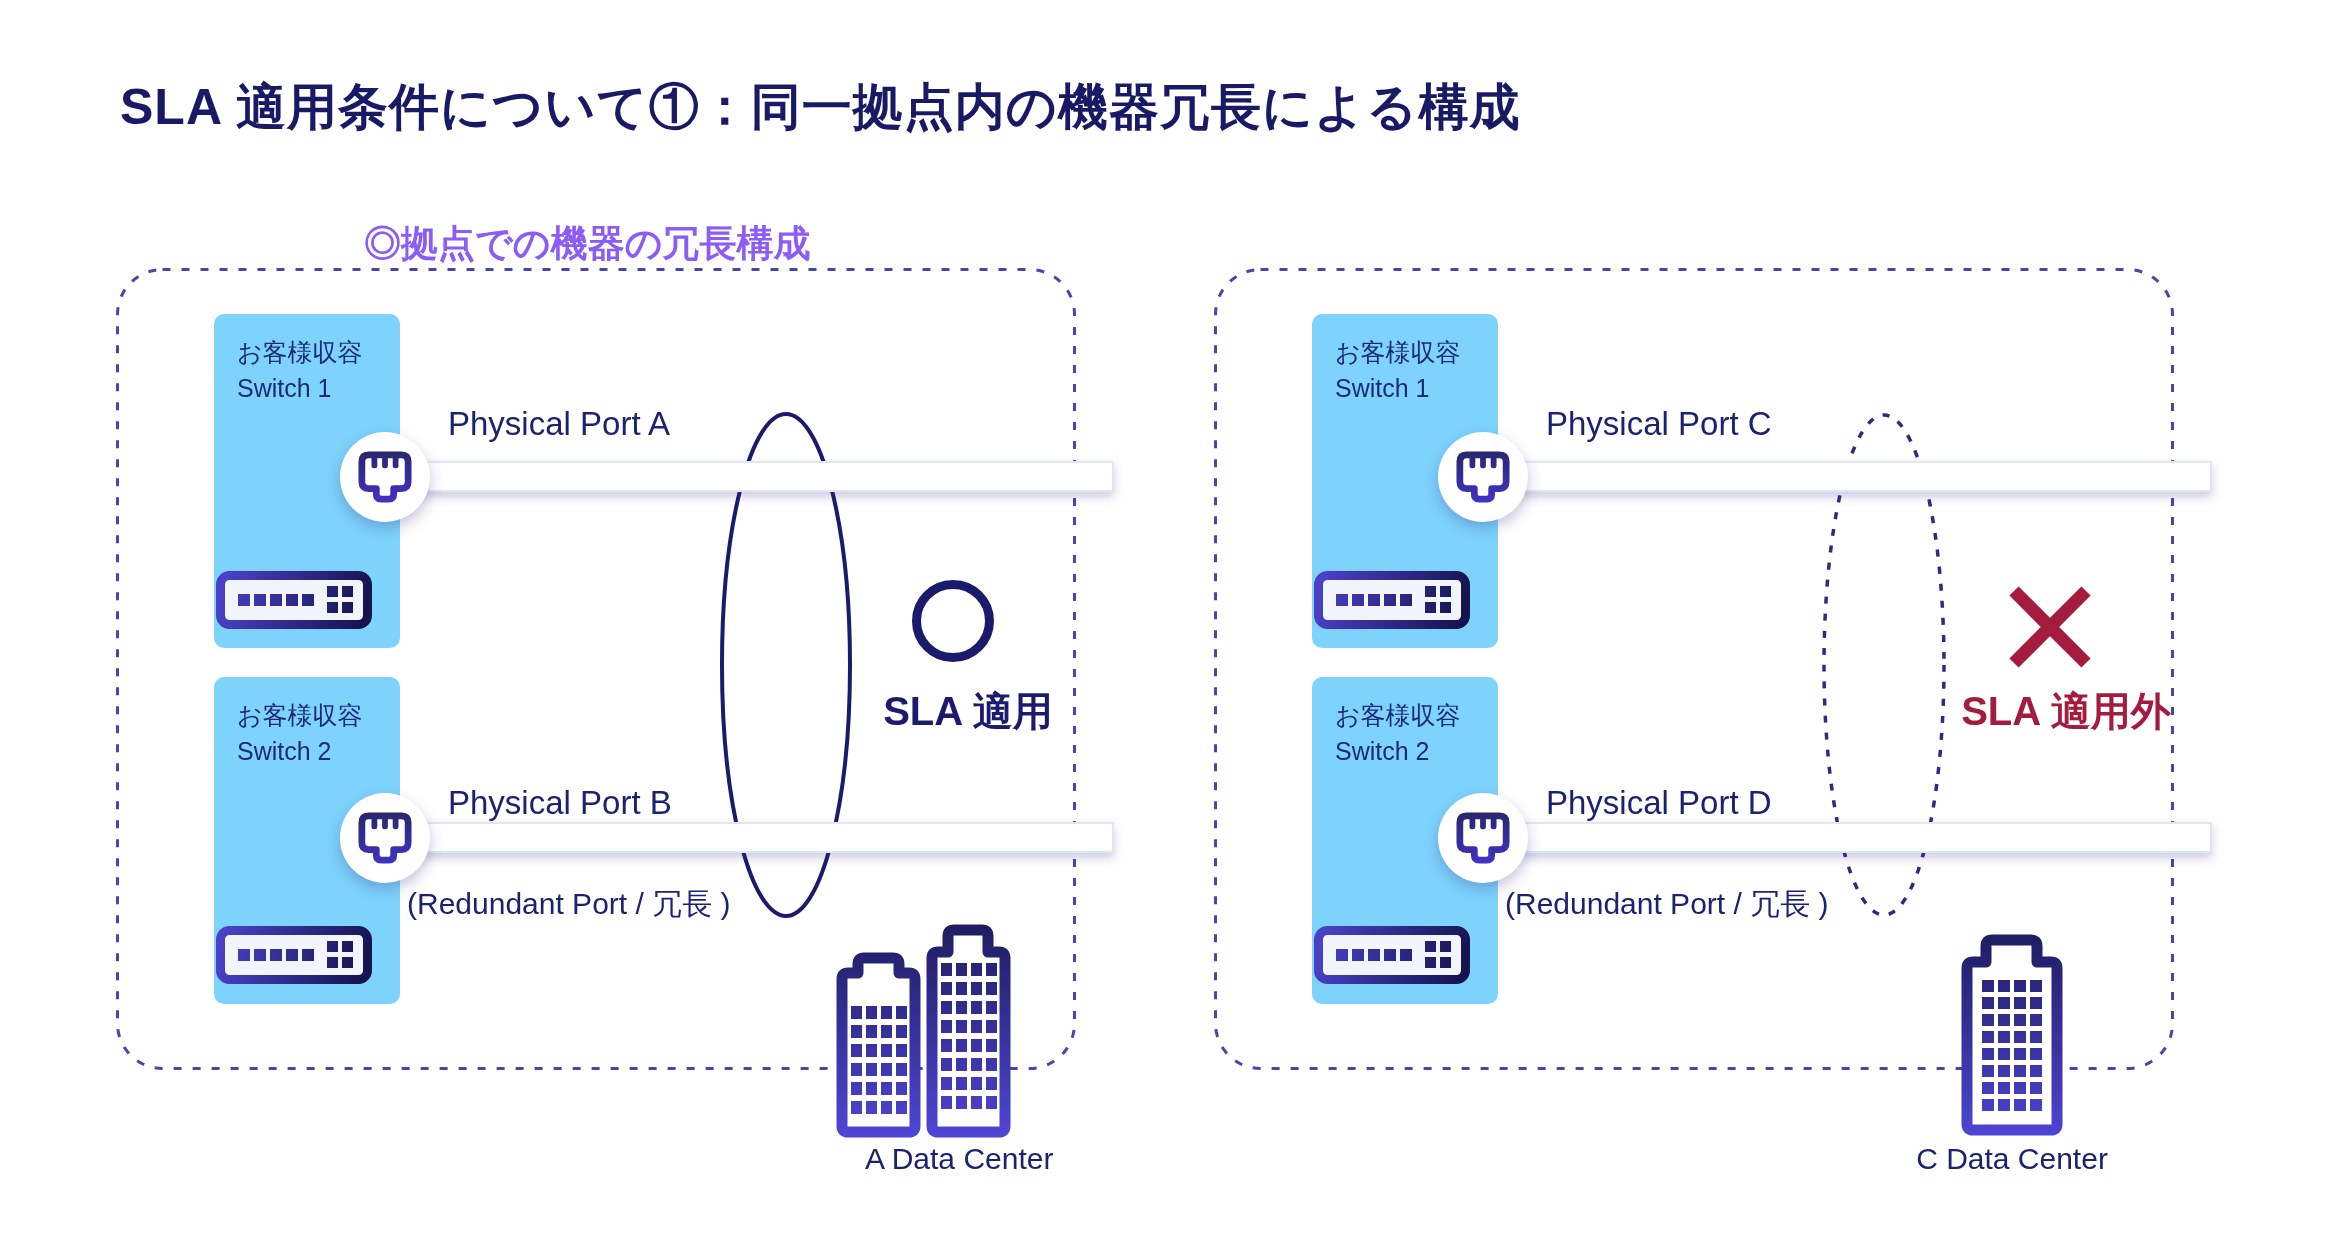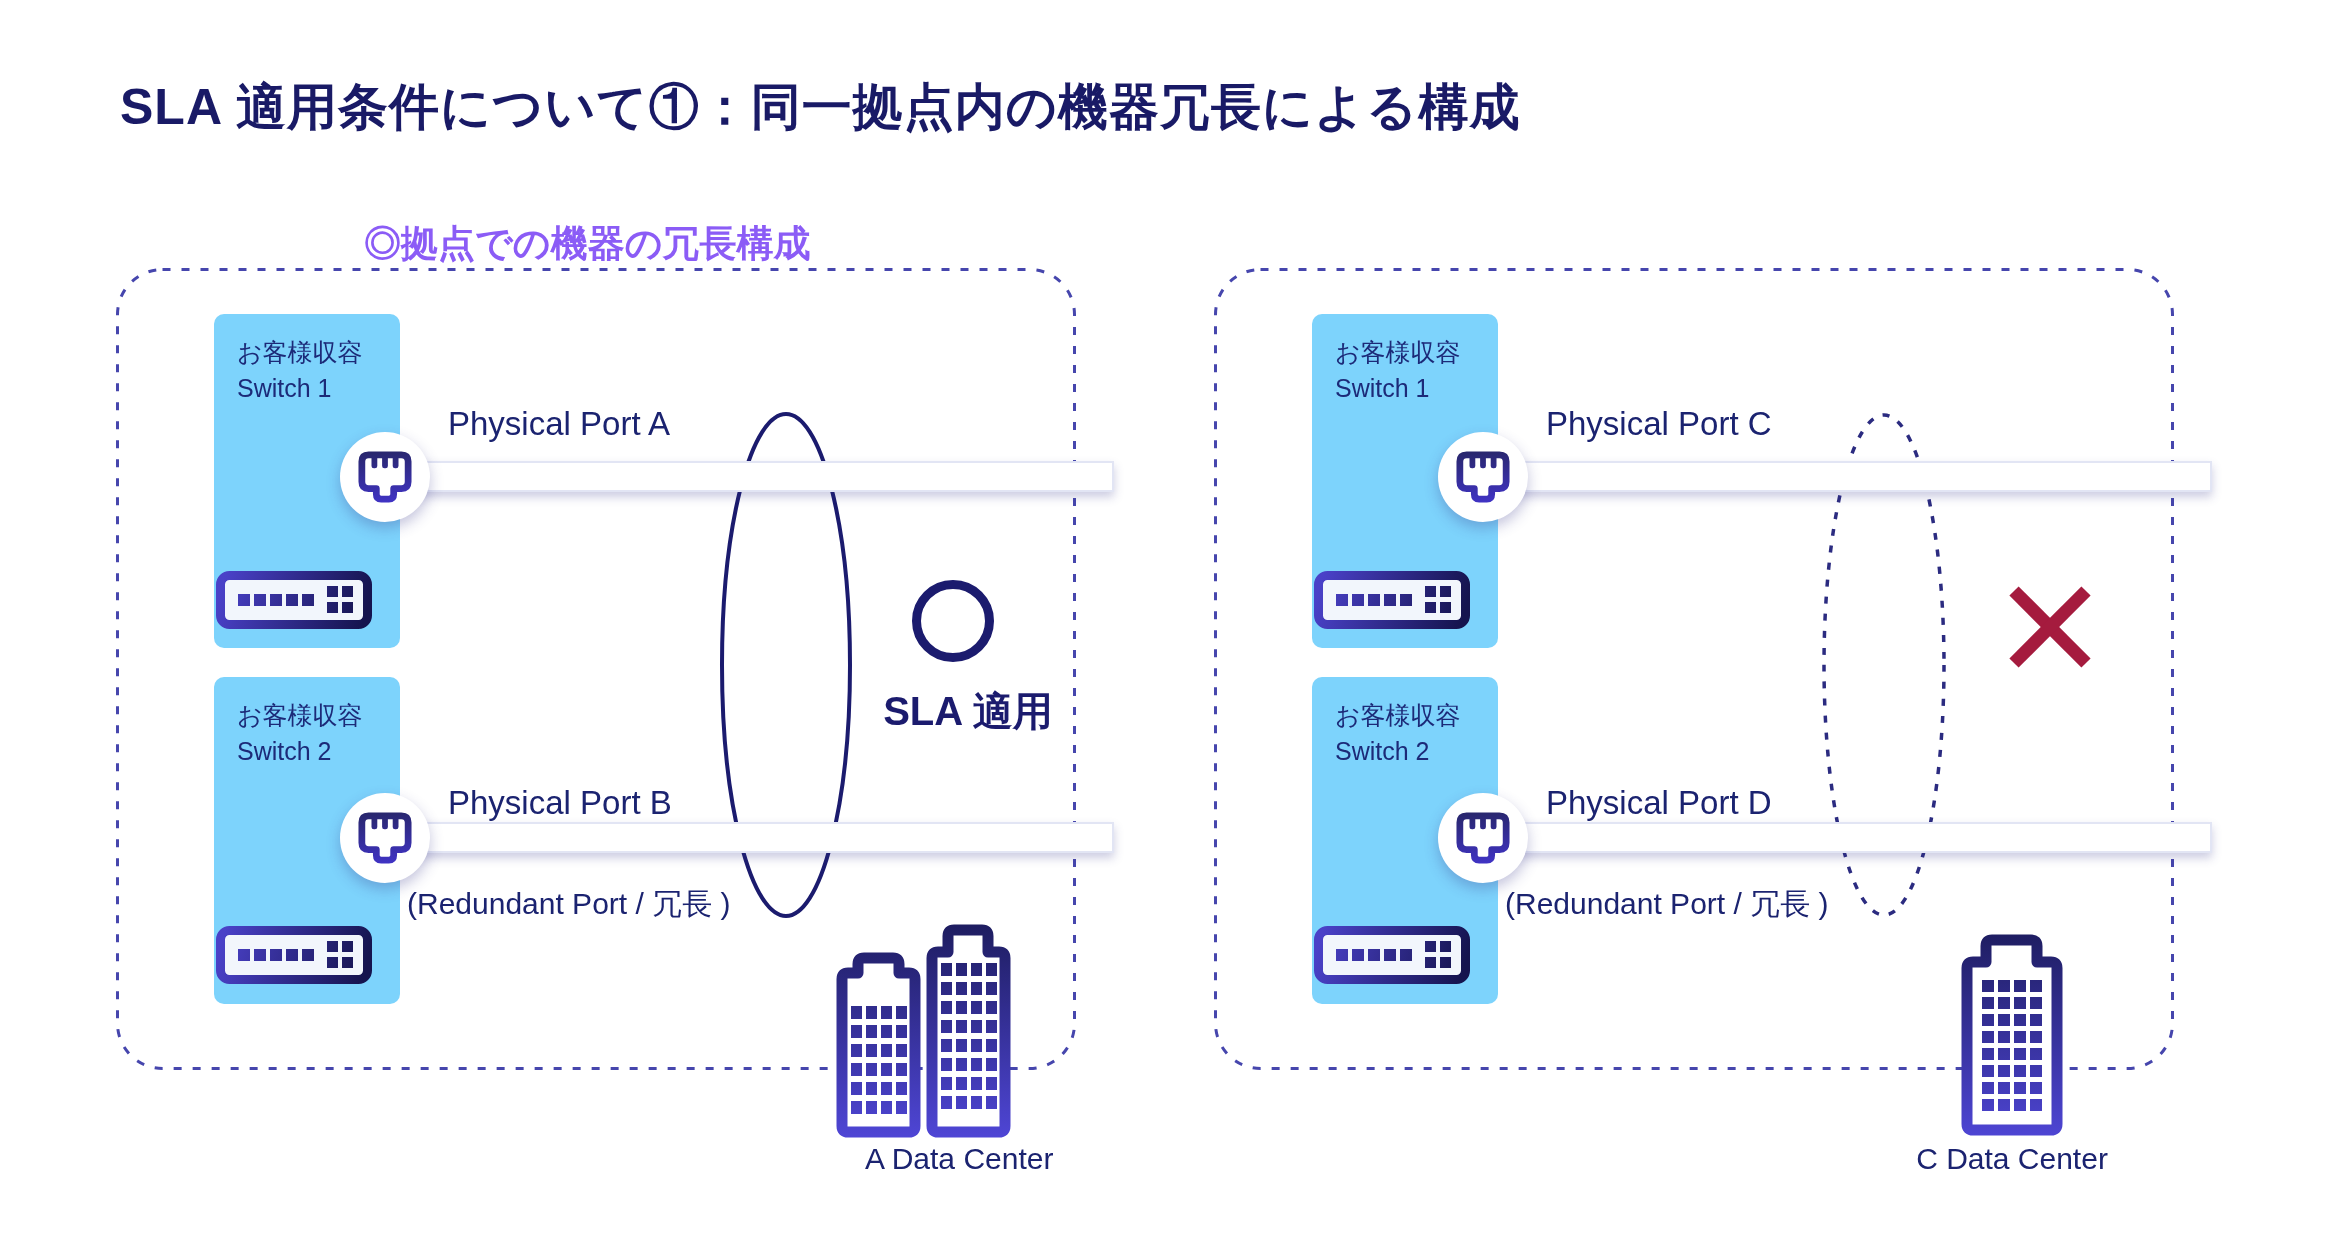--- a/index.html
+++ b/index.html
@@ -324,20 +324,21 @@
     </div>
 
     <div class="port-label port-label--top">Physical Port C</div>
     <div class="port-label port-label--bottom">Physical Port D</div>
     <div class="redundant-label">(Redundant Port / 冗長 )</div>
 
     <svg class="verdict-x" viewBox="0 0 90 90">
       <line class="x-line" x1="9" y1="9" x2="81" y2="81"></line>
       <line class="x-line" x1="81" y1="9" x2="9" y2="81"></line>
     </svg>
+    <div class="verdict-label">SLA 適用外</div>
 
     <svg class="buildings" viewBox="0 0 112 214">
         <use href="#sym-building1"></use>
       </svg>
     <div class="dc-label">C Data Center</div>
   </section>
 
 </div>
 
 </body></html>

